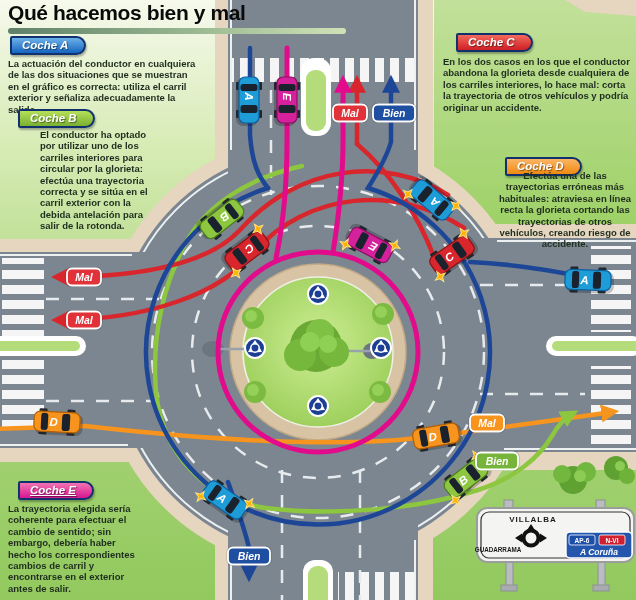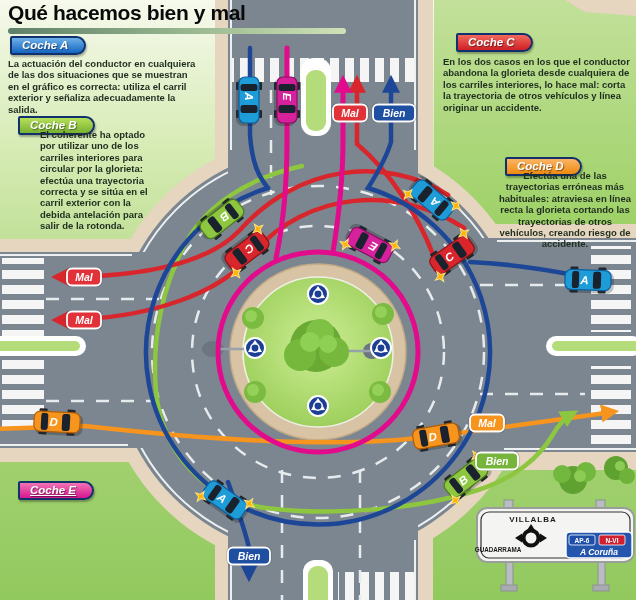--- a/index.html
+++ b/index.html
@@ -393,24 +393,25 @@
   </g>
 </svg>
 
 <div class="overlay">
   <div class="title">Qué hacemos bien y mal</div>
   <div class="title-bar"></div>
 
   <div class="tab tab-a" style="left:10px;top:36px;">Coche A</div>
   <div class="txtbox" style="left:8px;top:58px;width:192px;">La actuación del conductor en cualquiera de las dos situaciones que se muestran en el gráfico es correcta:  utiliza el carril exterior y señaliza adecuadamente la salida.</div>
 
-  <div class="tab tab-b" style="left:18px;top:116px;">Coche B</div>
-  <div class="txtbox" style="left:40px;top:129px;width:118px;">El coherente ha optado por utilizar uno de los carriles interiores para circular por la glorieta: efectúa una trayectoria correcta y se sitúa en el carril exterior con la debida antelación para salir de la rotonda.</div>
+  <div class="tab tab-b" style="left:18px;top:109px;">Coche B</div>
+  <div class="txtbox" style="left:40px;top:129px;width:118px;">El conductor ha optado por utilizar uno de los carriles interiores para circular por la glorieta: efectúa una trayectoria correcta y se sitúa en el carril exterior con la debida antelación para salir de la rotonda.</div>
 
   <div class="tab tab-c" style="left:456px;top:33px;">Coche C</div>
-  <div class="txtbox" style="left:443px;top:56px;width:190px;">En los dos casos en los que el conductor abandona la glorieta desde cualquiera de los carriles interiores, lo hace mal: corta la trayectoria de otros vehículos y línea originar un accidente.</div>
+  <div class="txtbox" style="left:443px;top:56px;width:190px;">En los dos casos en los que el conductor abandona la glorieta desde cualquiera de los carriles interiores, lo hace mal: corta la trayectoria de otros vehículos y podría originar un accidente.</div>
 
   <div class="tab tab-d" style="left:505px;top:117px;margin-top:40px;">Coche D</div>
   <div class="txtbox" style="left:497px;top:139px;width:136px;text-align:center;margin-top:31px;">Efectúa una de las trayectorias erróneas más habituales: atraviesa en línea recta la glorieta cortando las trayectorias de otros vehículos, creando riesgo de accidente.</div>
 
   <div class="tab tab-e" style="left:18px;top:481px;">Coche E</div>
+  <div class="txtbox" style="left:8px;top:503px;width:132px;">La trayectoria elegida sería coherente para efectuar el cambio de sentido; sin embargo, debería haber hecho los correspondientes cambios de carril y encontrarse en el exterior antes de salir.</div>
 </div>
 </div>
 
 </body></html>

